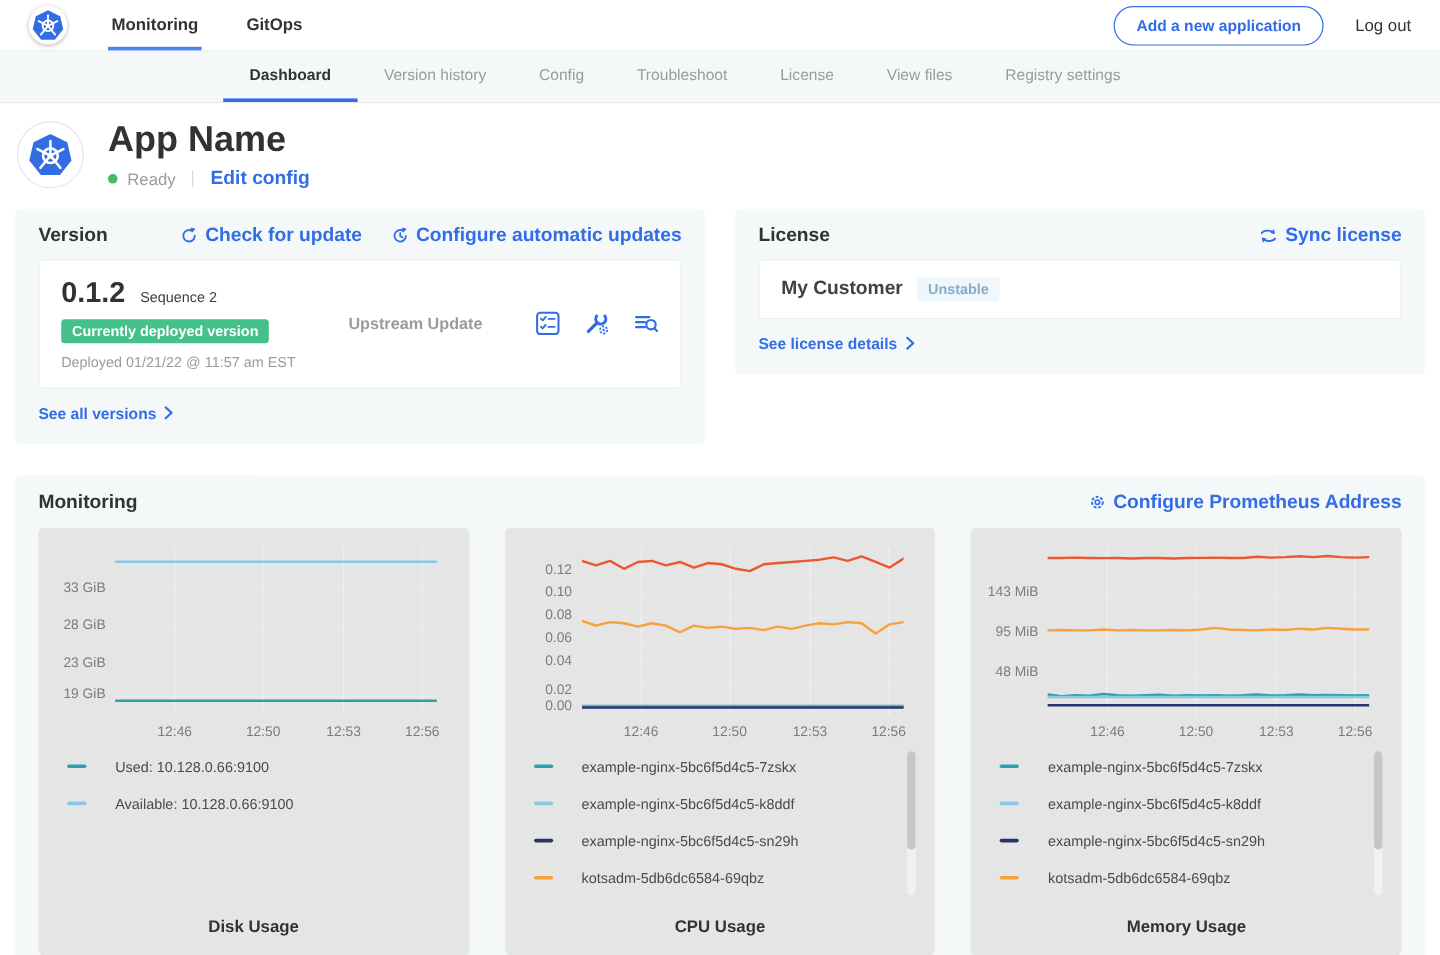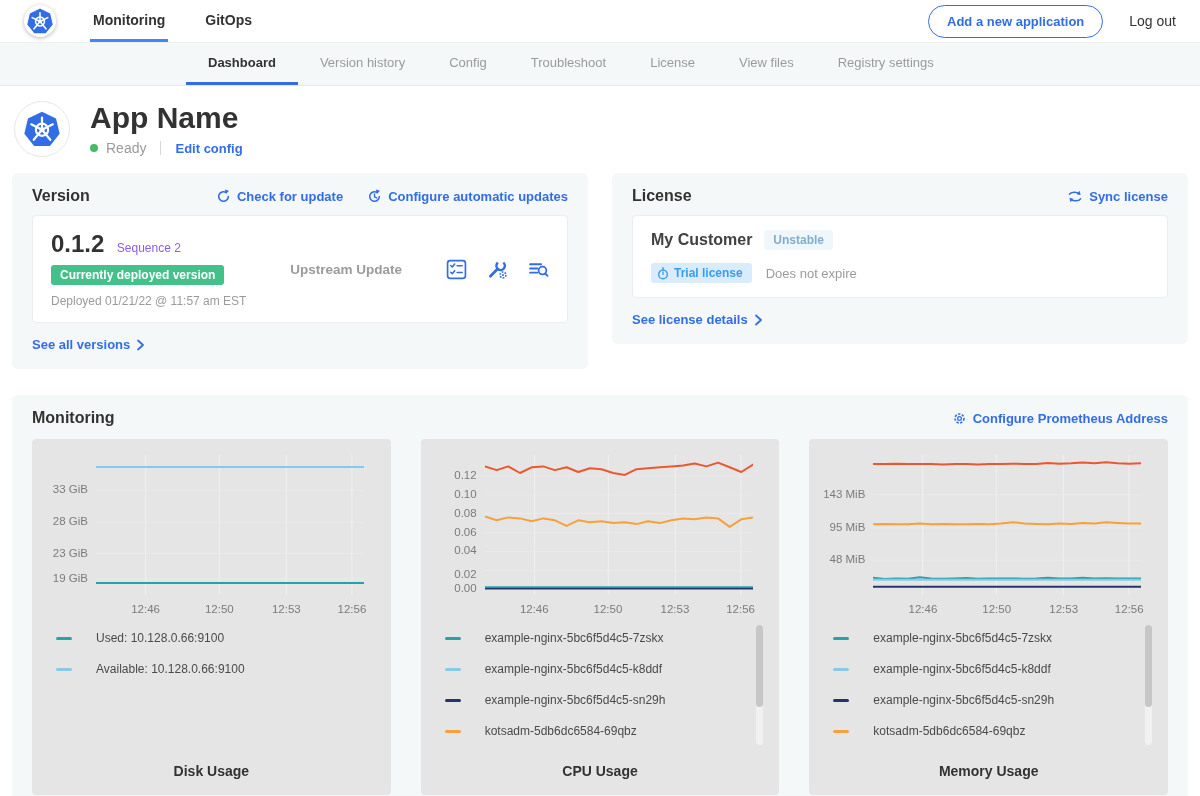--- a/index.html
+++ b/index.html
@@ -28,36 +28,36 @@
   
   .app-header { display:flex; align-items:center; padding:15px 24px 16px 14px; }
   .avatar { width:56px; height:56px; border-radius:50%; border:1px solid #e7e7e7; background:#fff;
             display:flex; align-items:center; justify-content:center; flex:none; }
   .app-head-text { margin-left:20px; }
   .app-title { font-size:30px; font-weight:700; color:#323232; line-height:1.05; }
   .app-status-row { display:flex; align-items:center; margin-top:7px; gap:8px; }
   .ready-dot { width:8px; height:8px; border-radius:50%; background:#44bb66; }
   .status-text { font-size:14px; color:#9b9b9b; }
   .vdiv { width:1px; height:14px; background:#d8d8d8; margin:0 6px; }
-  .link { color:#326de6; font-size:13px; font-weight:700; display:inline-flex; align-items:center; gap:6px; cursor:pointer; }
+  .link { color:#326de6; font-size:16px; font-weight:700; display:inline-flex; align-items:center; gap:6px; cursor:pointer; }
   .link svg { flex:none; }
 
   
   .content { padding:0 12px; }
   .cards-row { display:flex; gap:24px; align-items:flex-start; }
   .panel { background:#f4f8f9; border-radius:6px; padding:14px 20px 16px; flex:1; }
   .panel-head { display:flex; align-items:center; justify-content:space-between; margin-bottom:10px; }
   .panel-title { font-size:16px; font-weight:700; color:#323232; }
   .head-links { display:flex; gap:24px; align-items:center; }
   .inner-card { background:#fff; border:1px solid #e9eef0; border-radius:4px; padding:14px 18px; }
 
   
   .version-inner { display:flex; align-items:center; justify-content:space-between; }
   .v-num { font-size:24px; font-weight:700; color:#323232;margin-top:36px; }
-  .v-seq { font-size:12px; color:#8b5cf6; margin-left:8px; }
+  .v-seq { font-size:12px; color:#404040; margin-left:8px; }
   .deployed-badge { display:inline-block; background:#44c08b; color:#fff; font-size:12px; font-weight:700;
                     padding:3px 9px; border-radius:3px; margin-top:7px; }
   .deployed-at { font-size:12px; color:#9b9b9b; margin-top:9px; }
   .v-mid { font-size:13.5px; font-weight:600; color:#9b9b9b; }
   .v-icons { display:flex; gap:20px; align-items:center; }
   .panel-foot { margin-top:12px; }
 
   
   .lic-row1 { display:flex; align-items:center; gap:12px; }
   .customer { font-size:16px; font-weight:700; color:#414141; }
@@ -235,31 +235,20 @@
           </svg>
           <span>Sync license</span>
         </span>
       </div>
 
       <div class="inner-card">
         <div class="lic-row1">
           <span class="customer">My Customer</span>
           <span class="channel-badge">Unstable</span>
         </div>
-        <div class="lic-row2">
-          <span class="trial-badge">
-            <svg width="12" height="13" viewBox="0 0 12 13">
-              <circle cx="6" cy="7.4" r="4.3" fill="none" stroke="#3b9cea" stroke-width="1.4"></circle>
-              <line x1="6" y1="0.8" x2="6" y2="2.4" stroke="#3b9cea" stroke-width="1.5" stroke-linecap="round"></line>
-              <line x1="6" y1="7.4" x2="6" y2="4.8" stroke="#3b9cea" stroke-width="1.3" stroke-linecap="round"></line>
-            </svg>
-            <span>Trial license</span>
-          </span>
-          <span class="expiry">Does not expire</span>
-        </div>
       </div>
 
       <div class="panel-foot">
         <span class="link" style="font-size:13px;">
           <span>See license details</span>
           <svg width="9" height="12" viewBox="0 0 9 12">
             <polyline points="2,1.5 7,6 2,10.5" fill="none" stroke="#326de6" stroke-width="1.8" stroke-linecap="round" stroke-linejoin="round"></polyline>
           </svg>
         </span>
       </div>

